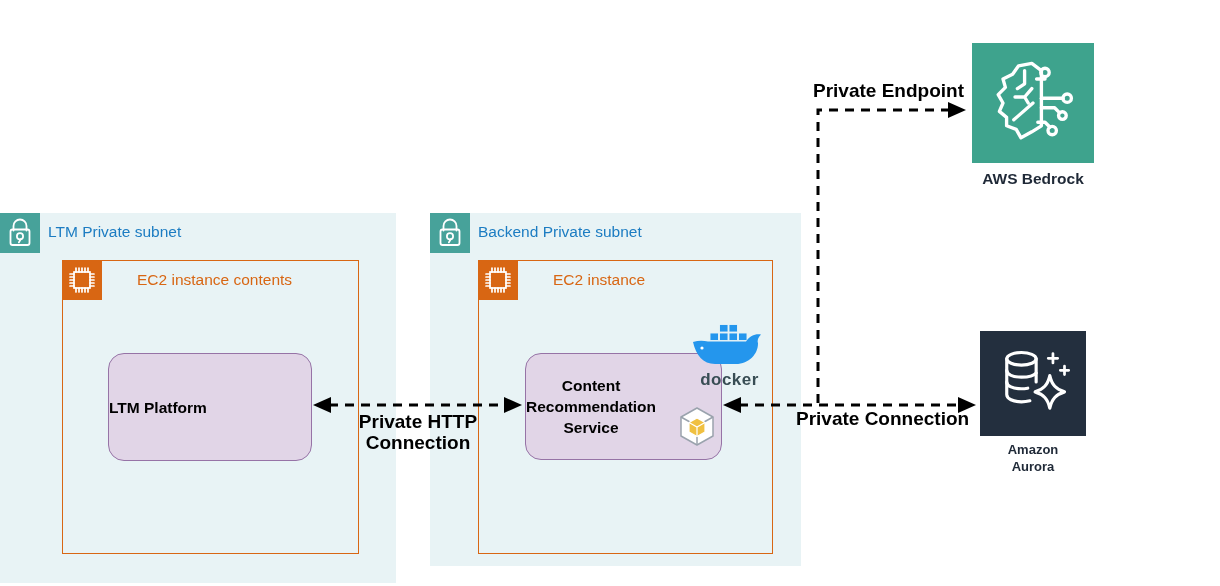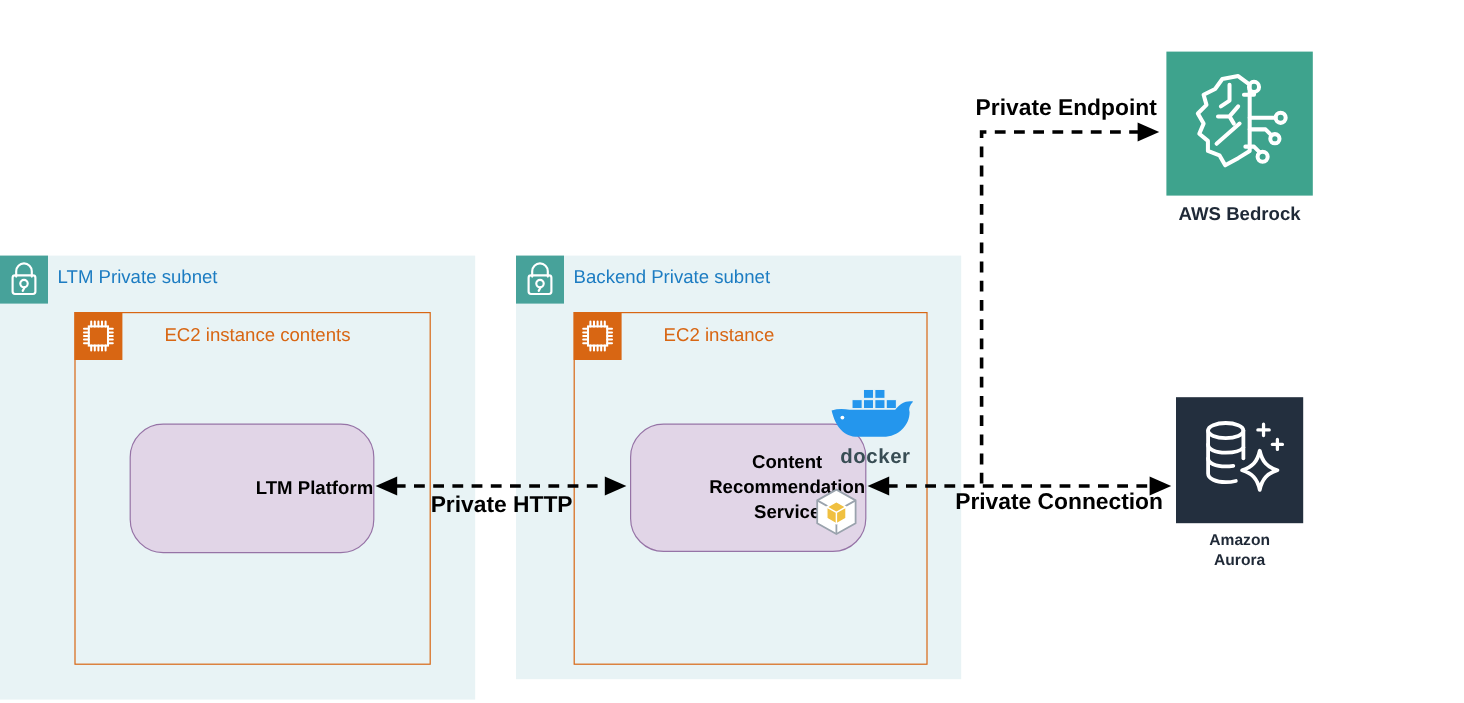--- a/index.html
+++ b/index.html
@@ -12,21 +12,21 @@
   .lock-sq{position:absolute;top:0;left:0;width:40px;height:40px;background:var(--lock-teal,#47A29A);
     display:flex;align-items:center;justify-content:center;}
   .subnet-label{position:absolute;left:48px;top:10px;font-size:15.5px;color:var(--subnet-label,#1C7CC2);white-space:nowrap;}
   
   .ec2-box{position:absolute;border:1px solid var(--ec2-orange,#D86613);z-index:2;}
   .ec2-icon{position:absolute;top:-1px;left:-1px;width:40px;height:40px;background:var(--ec2-orange,#D86613);
     display:flex;align-items:center;justify-content:center;}
   .ec2-label{position:absolute;left:50px;top:10px;font-size:15.5px;color:var(--ec2-orange,#D86613);white-space:nowrap;margin-left:24px;}
   
   .pnode{position:absolute;background:var(--node-purple-fill,#E1D5E7);border:1px solid var(--node-purple-border,#9673A6);
-    border-radius:28px;display:flex;align-items:center;justify-content:flex-end;
+    border-radius:16px;display:flex;align-items:center;justify-content:flex-start;
     font-weight:bold;font-size:15.5px;color:#000;text-align:center;line-height:21px;z-index:3;}
   
   .service{position:absolute;text-align:center;z-index:3;}
   .sq{display:flex;align-items:center;justify-content:center;}
   .sq.teal{width:122px;height:120px;background:var(--bedrock-teal,#3EA38D);}
   .sq.dark{width:106px;height:105px;background:var(--aurora-navy,#232F3E);margin:0 auto;}
   .svc-label{font-weight:bold;color:var(--label-dark,#1F2937);font-size:15.5px;margin-top:7px;white-space:nowrap;}
   .aurora-label{background:#fff;font-weight:bold;color:var(--label-dark,#1F2937);
     font-size:13px;line-height:17px;padding:4px 0 6px 0;margin-top:1px;}
   
@@ -180,16 +180,17 @@
     <polygon points="723,405 741,397 741,413" fill="#000"></polygon>
     <polygon points="976,405 958,397 958,413" fill="#000"></polygon>
 
     <path d="M818,403 L818,110 L950,110" fill="none" stroke="#000" stroke-width="3" stroke-dasharray="9 7"></path>
     <polygon points="966,110 948,102 948,118" fill="#000"></polygon>
   </svg>
 
   <div class="conn-label" style="left:813px;top:80px">Private Endpoint</div>
   <div class="conn-label center" style="left:345px;top:411px;width:146px">
     <div>Private HTTP</div>
+    <div>Connection</div>
   </div>
   <div class="conn-label" style="left:796px;top:408px">Private Connection</div>
 
 </div>
 
 </body></html>

